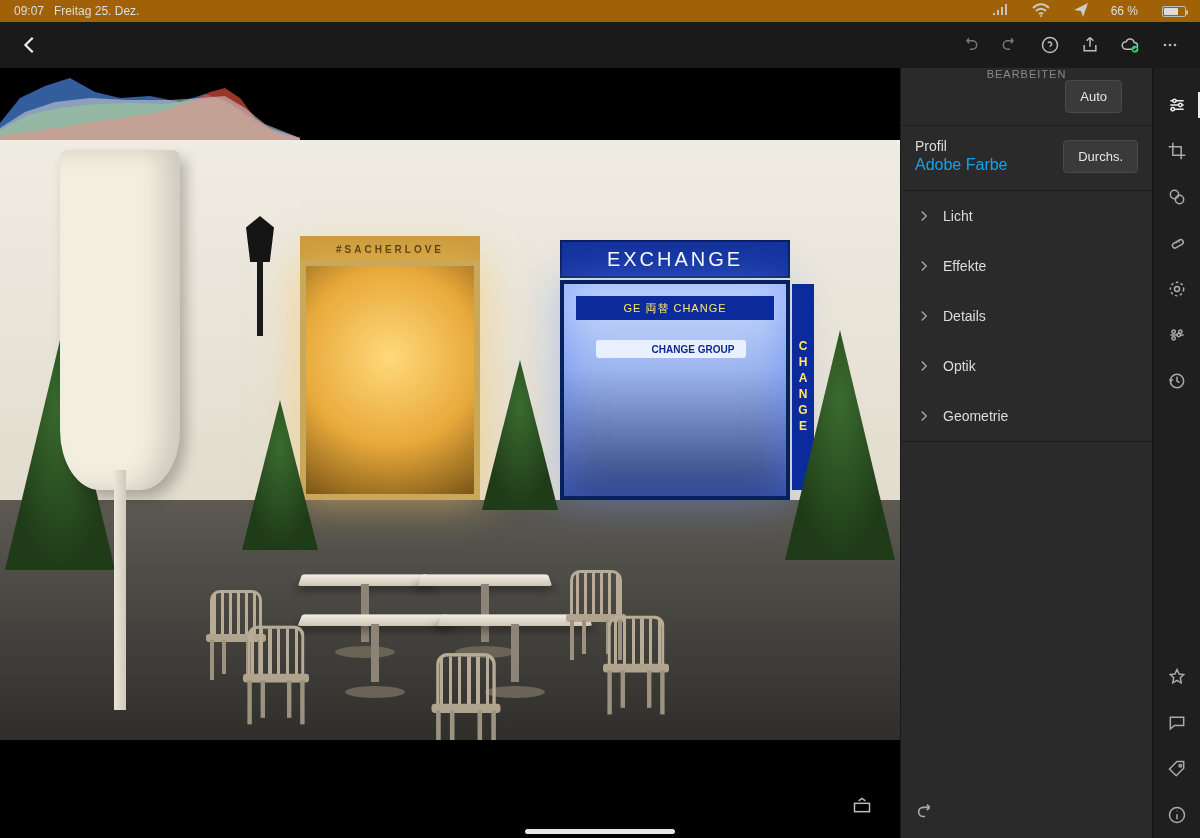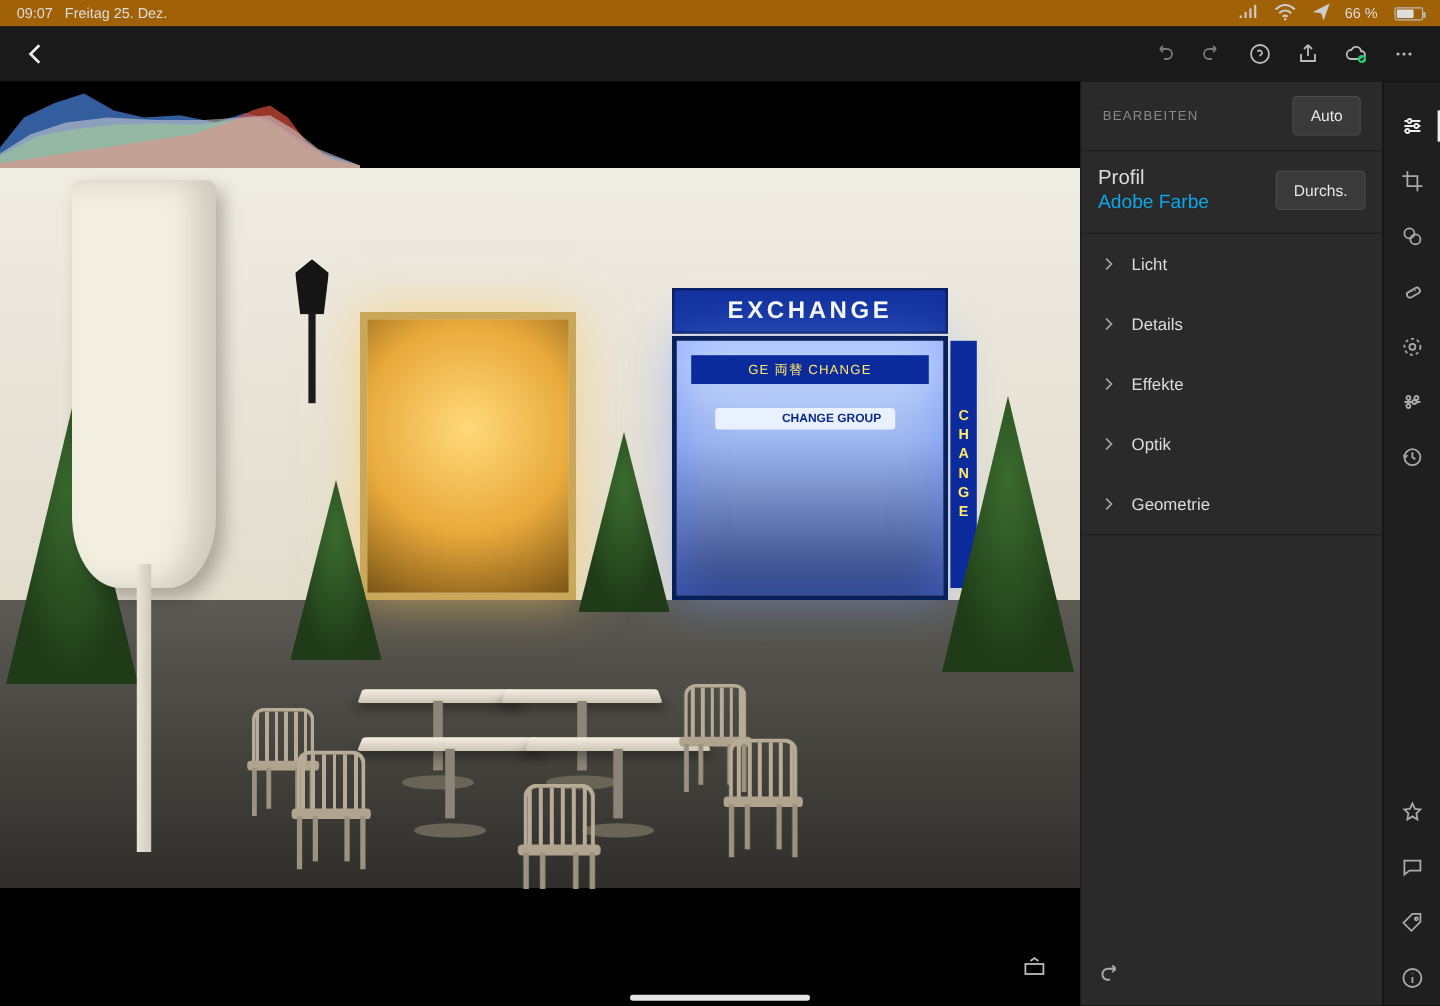--- a/index.html
+++ b/index.html
@@ -1,19 +1,19 @@
 <!DOCTYPE html>
 <html><head>
 <meta charset="utf-8">
 <style>
   * { box-sizing: border-box; margin: 0; padding: 0; }
   html, body { width: 1200px; height: 838px; overflow: hidden; background: #000; font-family: -apple-system, "Helvetica Neue", Arial, sans-serif; color: #e6e6e6; }
   .statusbar { position: absolute; top: 0; left: 0; right: 0; height: 22px; display: flex; align-items: center; padding: 0 14px; font-size: 12px; color: #ddd; background: #a16207; }
   .statusbar .left { display: flex; gap: 10px; }
-  .statusbar .right { margin-left: auto; display: flex; align-items: center; gap: 10px; }
+  .statusbar .right { margin-left: auto; display: flex; align-items: center; gap: 20px; }
   .statusbar .sig, .statusbar .wifi, .statusbar .loc { display: inline-block; }
   .toolbar { position: absolute; top: 22px; left: 0; right: 0; height: 46px; display: flex; align-items: center; padding: 0 10px; background: #1a1a1a; }
   .toolbar .back { width: 36px; height: 36px; display: flex; align-items: center; justify-content: center; cursor: pointer; }
   .toolbar .spacer { flex: 1; }
   .toolbar .tbtn { width: 40px; height: 36px; display: flex; align-items: center; justify-content: center; cursor: pointer; }
   .icon-svg { width: 20px; height: 20px; stroke: #bbb; fill: none; stroke-width: 1.8; }
   .icon-svg.lg { width: 22px; height: 22px; }
   .cloud-ok .dot { fill: #2ecc71; }
 
   .stage { position: absolute; top: 68px; left: 0; width: 900px; height: 770px; background: #000; }
@@ -25,21 +25,21 @@
       linear-gradient(180deg, #e7e3d8 0%, #ded8cb 38%, #9a927f 38.2%, #bdb6a5 48%, #5e5a51 60%, #3b3a36 100%);
     overflow: hidden;
   }
   .facade { position: absolute; top: 0; left: 0; right: 0; height: 62%; background: linear-gradient(180deg, #efece3, #e2dccd); }
   .ground { position: absolute; bottom: 0; left: 0; right: 0; height: 40%; background: linear-gradient(180deg, #5c5a53, #2f2e2b); }
   .umbrella { position: absolute; left: 60px; top: -10px; width: 120px; height: 560px; }
   .umbrella .canopy { position: absolute; top: 20px; left: 0; width: 120px; height: 340px; background: #f3efe0; border-radius: 8px 8px 40px 40px / 8px 8px 60px 60px; box-shadow: inset -18px 0 24px rgba(0,0,0,.15), 6px 8px 14px rgba(0,0,0,.25); }
   .umbrella .pole { position: absolute; top: 340px; left: 54px; width: 12px; height: 240px; background: linear-gradient(90deg,#eae6d6,#cfcabc); }
   .cafe-window { position: absolute; left: 300px; top: 120px; width: 180px; height: 240px; border: 6px solid #caa85a; background: radial-gradient(circle at 50% 40%, #ffd97a, #e8a93b 55%, #7a5516 100%); box-shadow: 0 0 40px rgba(255,200,90,.6); }
   .cafe-sign { position:absolute; left:300px; top:96px; width:180px; height:26px; background:#c89a3e; color:#3a2a08; font-size:10px; letter-spacing:3px; display:flex; align-items:center; justify-content:center; font-weight:600;}
-  .ex-sign { position: absolute; left: 560px; top: 100px; width: 230px; height: 38px; background: #12329e; color: #fff; display: flex; align-items: center; justify-content: center; font-weight: 700; letter-spacing: 3px; font-size: 20px; border: 2px solid #0a1e63; }
+  .ex-sign { position: absolute; left: 560px; top: 100px; width: 230px; height: 38px; background: #12329e; color: #fff; display: flex; align-items: center; justify-content: center; font-weight: 400; letter-spacing: 3px; font-size: 20px; border: 2px solid #0a1e63; }
   .ex-door { position: absolute; left: 560px; top: 140px; width: 230px; height: 220px; background: linear-gradient(180deg, #cfe0ff, #9db6ef 40%, #2d3f7a); border: 4px solid #08205c; box-shadow: inset 0 0 40px rgba(80,120,255,.5), 0 0 40px rgba(110,150,255,.45); }
   .ex-inner { position:absolute; left:576px; top:156px; width:198px; height:24px; background:#0b2b9c; color:#ffe86b; font-size:11px; font-weight:400; display:flex; align-items:center; justify-content:center; letter-spacing:1px;}
   .ex-brand { position:absolute; left:596px; top:200px; width:150px; height:18px; color:#0a2a8c; background:#e9f0ff; font-size:10px; font-weight:700; display:flex; align-items:center; justify-content:center; border-radius:3px;padding-left:44px;}
   .ex-vert { position:absolute; left:792px; top:144px; width:22px; height:206px; background:#0b2b9c; color:#ffe86b; writing-mode: vertical-rl; text-orientation: upright; font-size:12px; font-weight:800; display:flex; align-items:center; justify-content:center; letter-spacing:2px;}
   .tree { position: absolute; width: 0; height: 0; }
   .tree::before { content: ""; position: absolute; left: -55px; top: 0; width: 110px; height: 230px; background: radial-gradient(ellipse at 50% 30%, #3a6b2e, #1f3b18 70%); clip-path: polygon(50% 0, 100% 100%, 0 100%); filter: blur(.5px); }
   .tree.sm::before { left: -38px; width: 76px; height: 150px; }
   .lamp { position: absolute; left: 246px; top: 76px; width: 28px; height: 120px; }
   .lamp .head { width: 28px; height: 46px; background: #151515; clip-path: polygon(50% 0, 100% 25%, 85% 100%, 15% 100%, 0 25%); }
   .lamp .post { position: absolute; top: 44px; left: 11px; width: 6px; height: 76px; background: #1a1a1a; }
@@ -52,25 +52,25 @@
   .chair .seat { position:absolute; top:44px; left:6px; width:60px; height:8px; background:#b0a48e; border-radius:3px;}
   .chair .leg  { position:absolute; top:50px; width:4px; height:40px; background:#9c9280;}
   .chair .l1{left:10px} .chair .l2{left:58px} .chair .l3{left:22px;height:34px} .chair .l4{left:46px;height:34px}
 
   .histo { position: absolute; top: 0; left: 0; width: 300px; height: 72px; background: rgba(0,0,0,.85); }
   .histo svg { width: 100%; height: 100%; display: block; }
 
   .filmstrip-toggle { position:absolute; right: 24px; bottom: 22px; width: 28px; height: 22px; cursor:pointer; display:flex; align-items:center; justify-content:center; }
 
   .editpanel { position: absolute; top: 68px; left: 900px; width: 252px; height: 770px; background: #2a2a2a; border-left: 1px solid #1a1a1a; }
-  .editheader { height: 58px; display:flex; align-items:center; padding: 0 18px; border-bottom:1px solid #1e1e1e; }
+  .editheader { height: 58px; display:flex; align-items:center; padding: 0 30px; border-bottom:1px solid #1e1e1e;flex-direction:column; }
   .editheader .lbl { font-size: 11px; letter-spacing: 1px; color: #888; }
   .btn { margin-left: auto; background: #3a3a3a; border: 1px solid #4a4a4a; color: #e6e6e6; font-size: 13px; padding: 8px 14px; border-radius: 4px; cursor: pointer; }
   .profile { padding: 12px 14px 16px; border-bottom:1px solid #1e1e1e; display:flex; align-items:center; }
-  .profile .ptext .t { font-size: 17px; color: #ddd; }
+  .profile .ptext .t { font-size: 14px; color: #ddd; }
   .profile .ptext .s { font-size: 16px; color: #0ea5e9; margin-top:2px;}
   .acc { border-bottom:1px solid #1e1e1e; }
   .acc-item { height: 50px; display:flex; align-items:center; padding: 0 14px; cursor:pointer; font-size: 14px; color:#ddd; }
   .acc-item .chev { width:18px; margin-right: 10px; display:flex; align-items:center; justify-content:center;}
   .undo-row { position:absolute; left:0; right:0; bottom:0; height:50px; display:flex; align-items:center; padding:0 14px;}
 
   .toolrail { position: absolute; top: 68px; left: 1152px; width: 48px; height: 770px; background: #1f1f1f; border-left:1px solid #141414; display:flex; flex-direction:column; align-items:center; padding-top:14px; gap: 0; }
   .toolrail .rbtn { width: 48px; height: 46px; display:flex; align-items:center; justify-content:center; cursor:pointer; position:relative;}
   .toolrail .rbtn.active::after { content:""; position:absolute; right:0; top:10px; bottom:10px; width:3px; background:#eee;}
   .toolrail .gap { flex:1; }
@@ -170,20 +170,21 @@
   </div>
 
   <div class="photo">
     <div class="facade"></div>
     <div class="ground"></div>
     <div class="ex-sign">EXCHANGE</div>
     <div class="ex-door"></div>
     <div class="ex-inner">GE 両替 CHANGE</div>
     <div class="ex-brand">CHANGE GROUP</div>
     <div class="ex-vert">CHANGE</div>
+    <div class="cafe-sign">#SACHERLOVE</div>
     <div class="cafe-window"></div>
     <div class="lamp">
         <div class="head"></div>
         <div class="post"></div>
       </div>
     <div class="tree" style="left:60px; top:200px;"></div>
     <div class="tree sm" style="left:280px; top:260px;"></div>
     <div class="tree sm" style="left:520px; top:220px;"></div>
     <div class="tree" style="left:840px; top:190px;"></div>
     <div class="umbrella">
@@ -281,29 +282,29 @@
           </svg>
         </span>
       <span>Licht</span>
     </div>
     <div class="acc-item">
       <span class="chev">
           <svg class="icon-svg" viewBox="0 0 24 24">
             <path d="M9 6l6 6-6 6" stroke="#aaa"></path>
           </svg>
         </span>
-      <span>Details</span>
+      <span>Effekte</span>
     </div>
     <div class="acc-item">
       <span class="chev">
           <svg class="icon-svg" viewBox="0 0 24 24">
             <path d="M9 6l6 6-6 6" stroke="#aaa"></path>
           </svg>
         </span>
-      <span>Effekte</span>
+      <span>Details</span>
     </div>
     <div class="acc-item">
       <span class="chev">
           <svg class="icon-svg" viewBox="0 0 24 24">
             <path d="M9 6l6 6-6 6" stroke="#aaa"></path>
           </svg>
         </span>
       <span>Optik</span>
     </div>
     <div class="acc-item">

